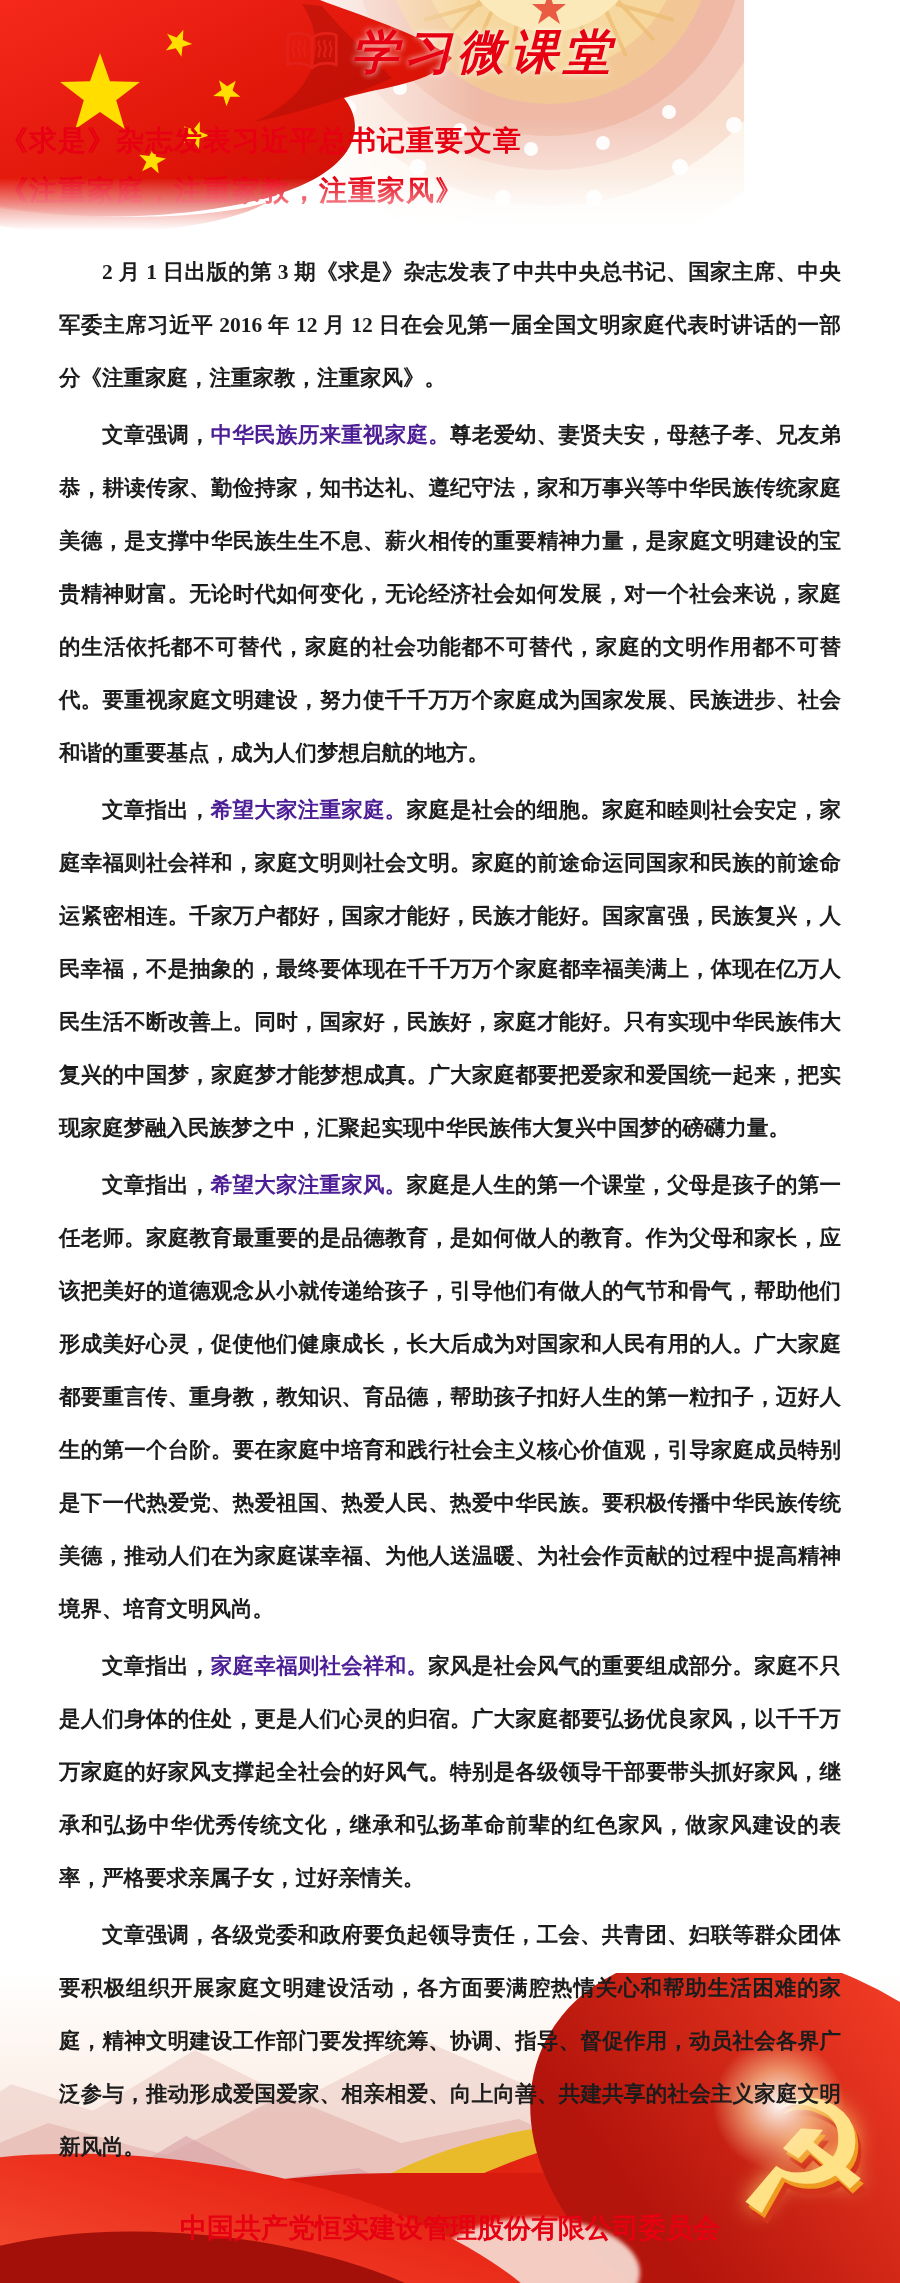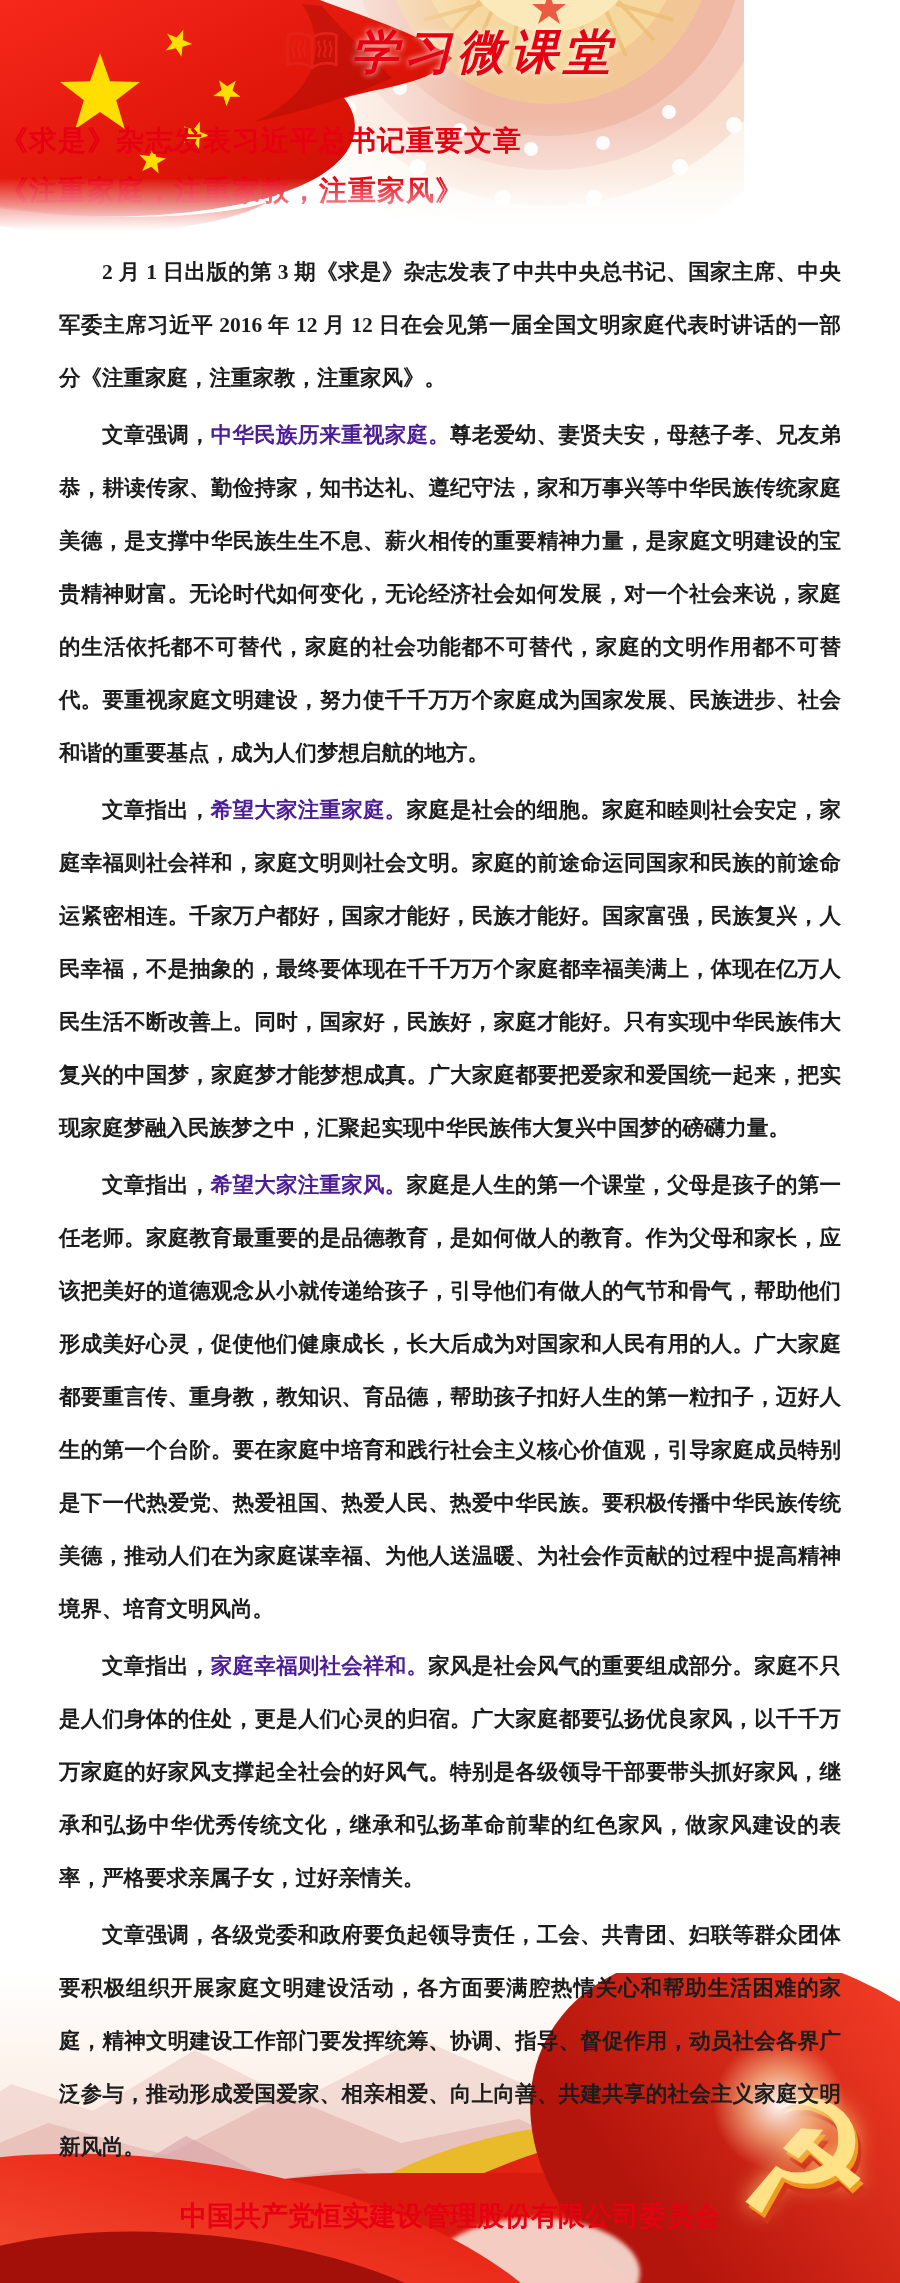--- a/index.html
+++ b/index.html
@@ -22,21 +22,21 @@
          font-family:"Liberation Sans","DejaVu Sans",sans-serif;font-weight:900;
          font-size:28px;line-height:34px;letter-spacing:1px;}
   .title1{top:124px;}
   .title2{top:174px;}
 
   
   .article{position:absolute;top:242px;left:0;width:900px;padding:0 55px;box-sizing:border-box;z-index:3;}
   .article p{margin:4px;text-indent:2em;text-align:justify;color:#1c1c1c;
              font-size:21.5px;line-height:53px;font-weight:700;}
   .article .hl{color:#4c1d95;}
-  .signature{margin-top:25px;text-align:center;color:#e60012;font-size:27px;line-height:34px;
+  .signature{margin-top:37px;text-align:center;color:#e60012;font-size:27px;line-height:34px;
              font-weight:900;font-family:"Liberation Sans","DejaVu Sans",sans-serif;}
   .pubdate{margin-top:52px;text-align:right;color:#e60012;font-size:26px;line-height:32px;font-weight:700;}
 
   
   .scene{position:absolute;left:0;bottom:0;width:900px;height:310px;overflow:hidden;z-index:1;}
   .sky{position:absolute;inset:0;background:linear-gradient(180deg,rgba(253,247,243,0) 0%,#fdf4ee 28%,#f9e9e0 65%,#f6e0d6 100%);}
   .mrange{position:absolute;filter:blur(5px);}
   .mrange.far{left:-60px;top:20px;width:1020px;height:190px;background:#eccbc4;opacity:.55;
       clip-path:polygon(0 72%,7% 48%,15% 62%,25% 30%,35% 57%,47% 24%,59% 52%,71% 36%,83% 58%,92% 42%,100% 55%,100% 100%,0 100%);}
   .mrange.mid{left:-40px;top:70px;width:980px;height:200px;background:#e3b2ad;opacity:.6;

